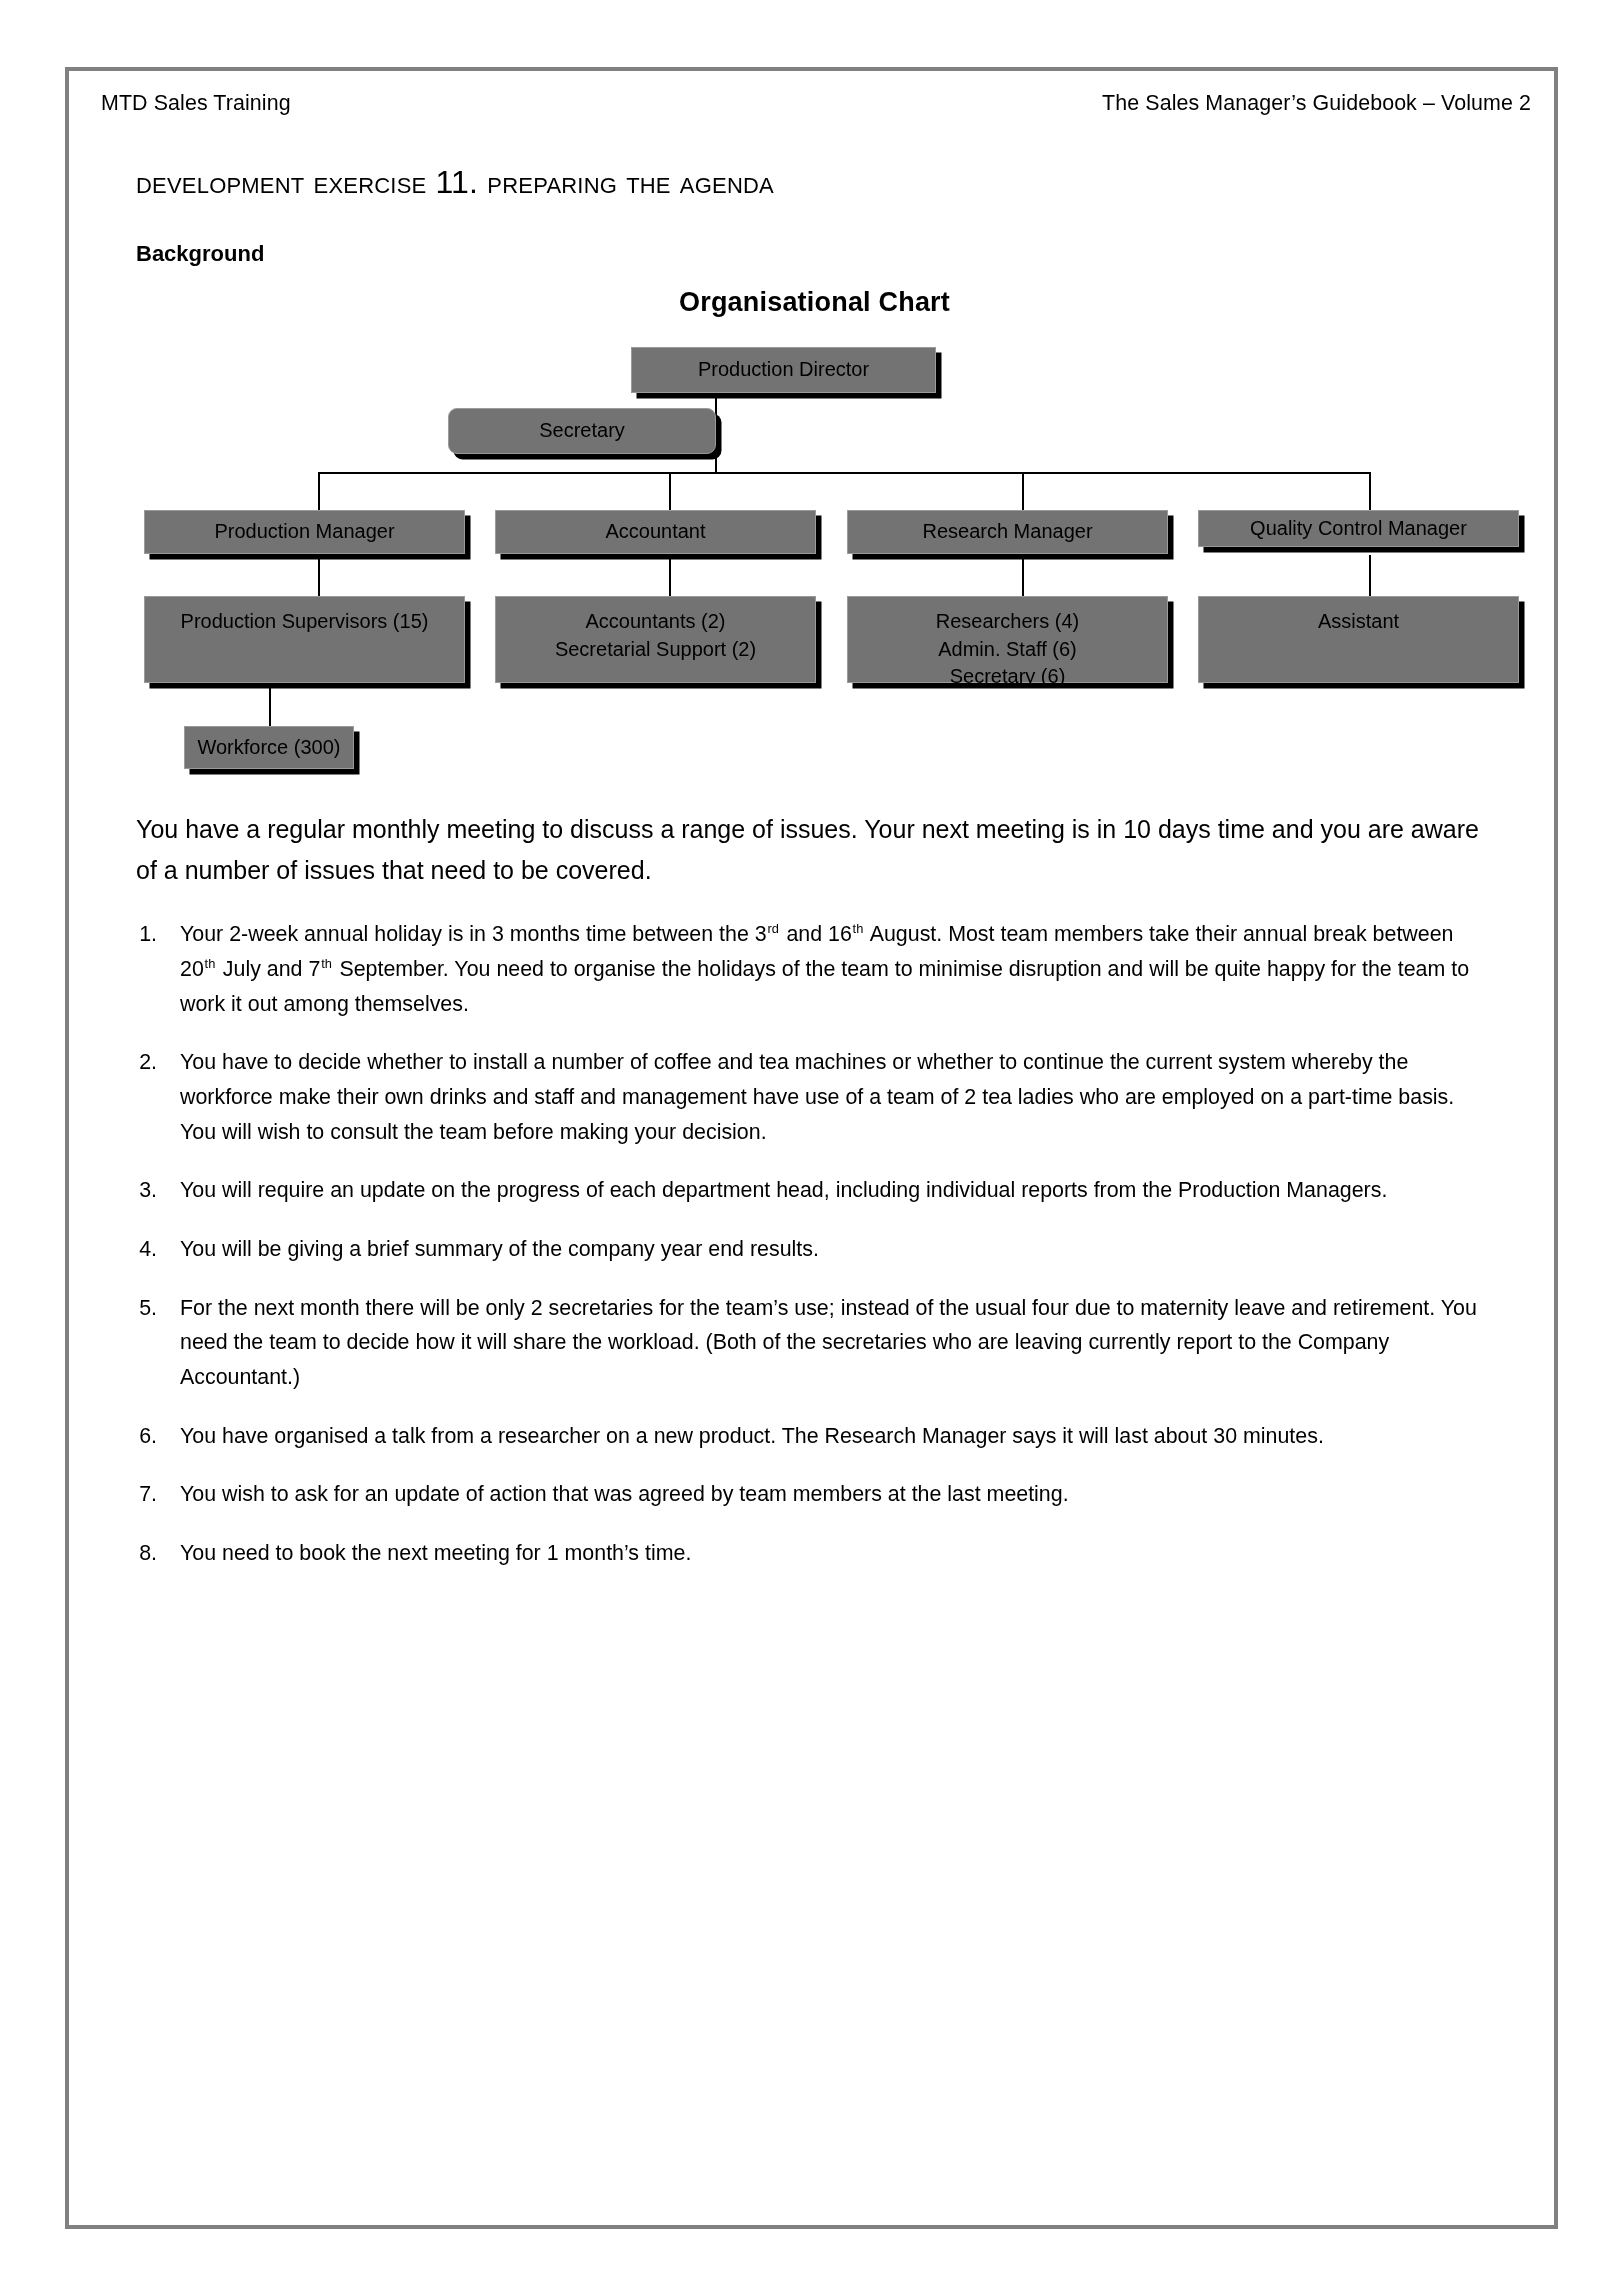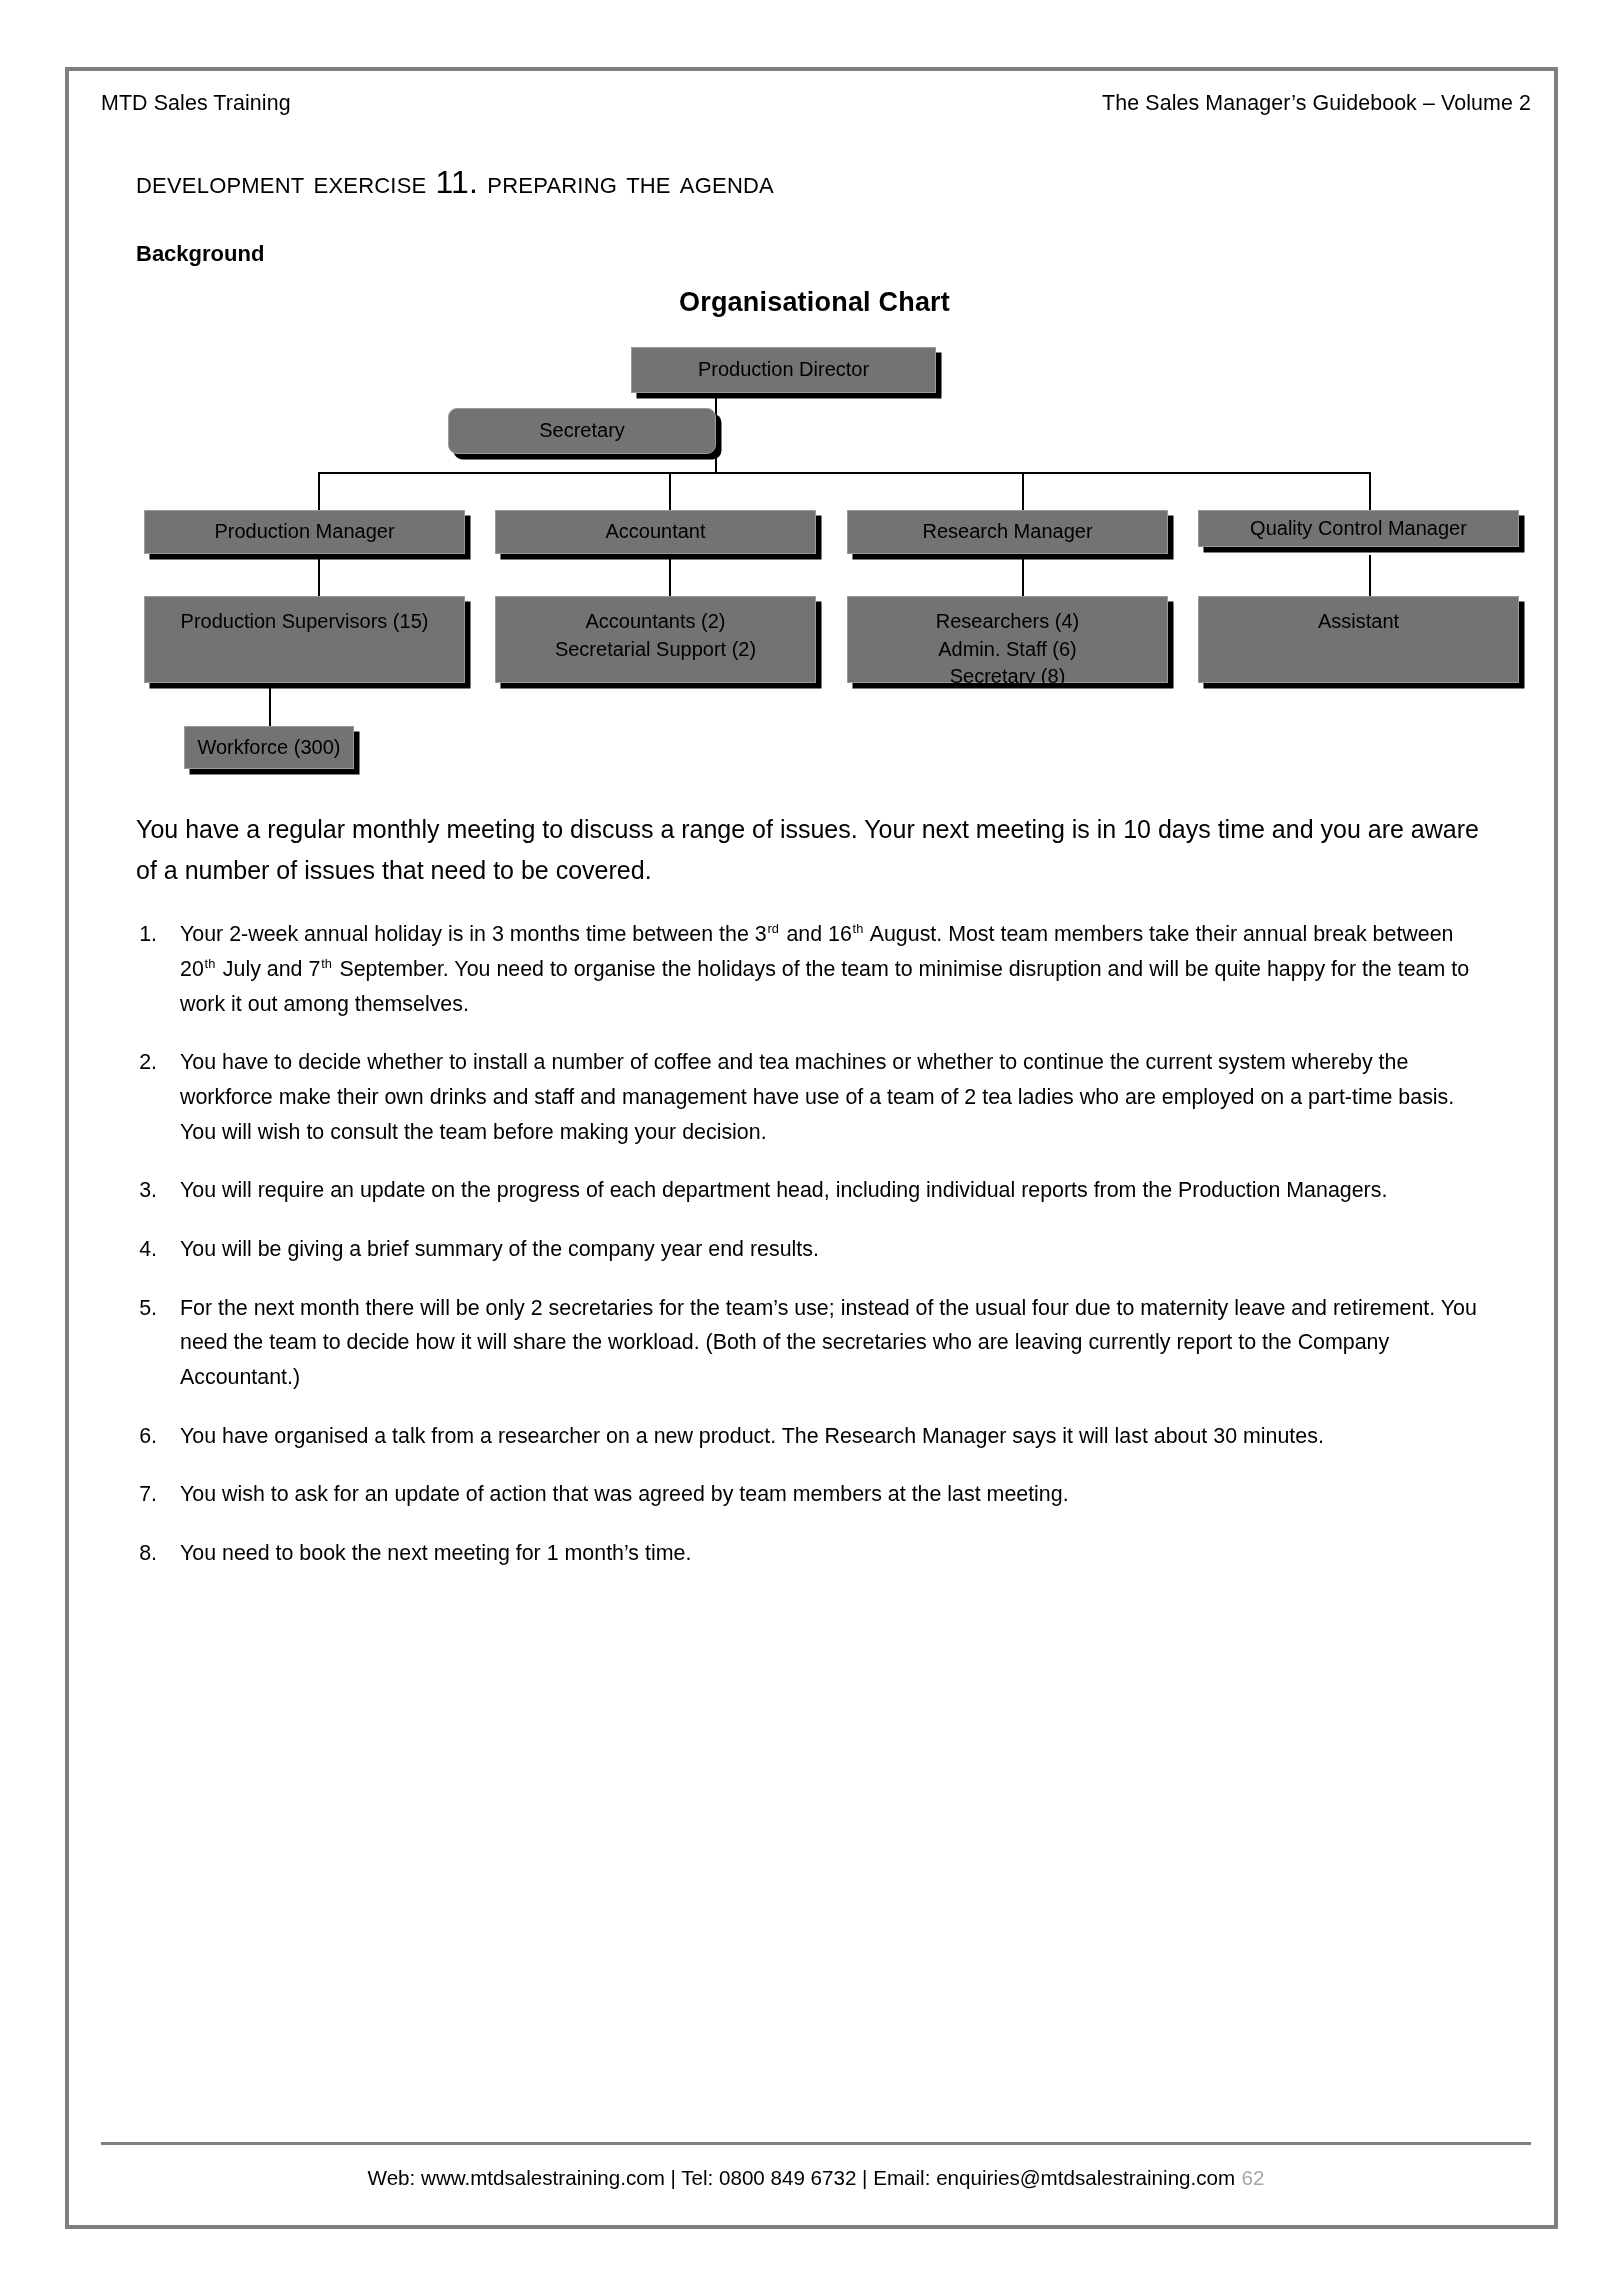--- a/index.html
+++ b/index.html
@@ -247,21 +247,21 @@
         </div>
 
         <div class="org-box" style="left:359px; top:249px; width:321px; height:87px;">
           <span class="line">Accountants (2)</span>
           <span class="line">Secretarial Support (2)</span>
         </div>
 
         <div class="org-box" style="left:711px; top:249px; width:321px; height:87px;">
           <span class="line">Researchers (4)</span>
           <span class="line">Admin. Staff (6)</span>
-          <span class="line">Secretary (8)</span>
+          <span class="line">Secretary (6)</span>
         </div>
 
         <div class="org-box" style="left:1062px; top:249px; width:321px; height:87px;">
           <span class="line">Assistant</span>
         </div>
 
         <div class="connector v" style="left:133px; top:336px; width:1.6px; height:44px;"></div>
 
         <div class="org-box centered" style="left:48px; top:379px; width:170px; height:43px;">
           <span class="line">Workforce (300)</span>
@@ -285,21 +285,15 @@
         <li>You will be giving a brief summary of the company year end results.</li>
         <li>For the next month there will be only 2 secretaries for the team’s use; instead of the usual four due to maternity leave and retirement. You need the team to decide how it will share the workload. (Both of the secretaries who are leaving currently report to the Company Accountant.)</li>
         <li>You have organised a talk from a researcher on a new product. The Research Manager says it will last about 30 minutes.</li>
         <li>You wish to ask for an update of action that was agreed by team members at the last meeting.</li>
         <li>You need to book the next meeting for 1 month’s time.</li>
 
       </ol>
     </div>
   </div>
 
-  <div id="doc-footer">
-    <div id="footer-rule"></div>
-    <div id="footer-text">
-      <span>Web: www.mtdsalestraining.com | Tel: 0800 849 6732 | Email: enquiries@mtdsalestraining.com</span><span class="pagenum">62</span>
-    </div>
-  </div>
 
 </div>
 
 
 </body></html>

